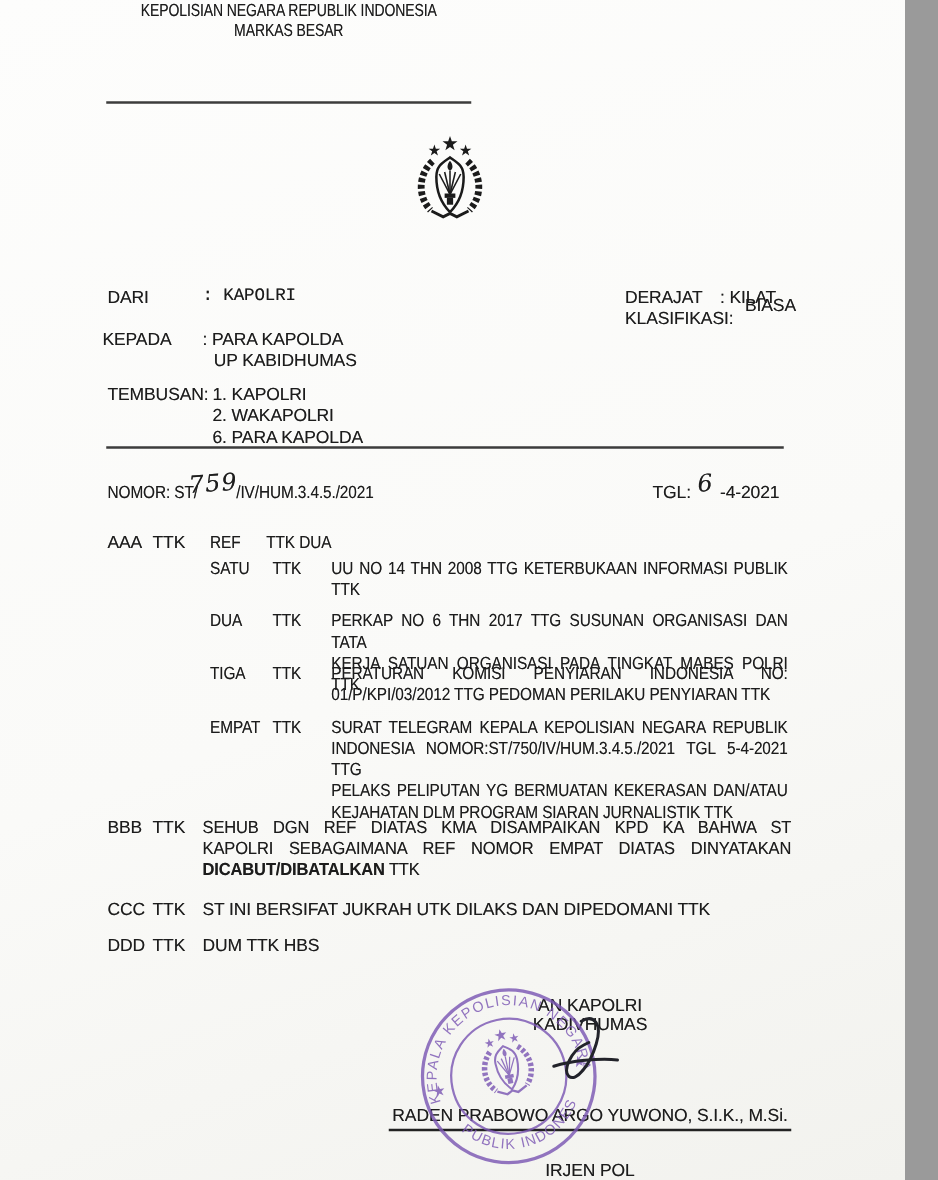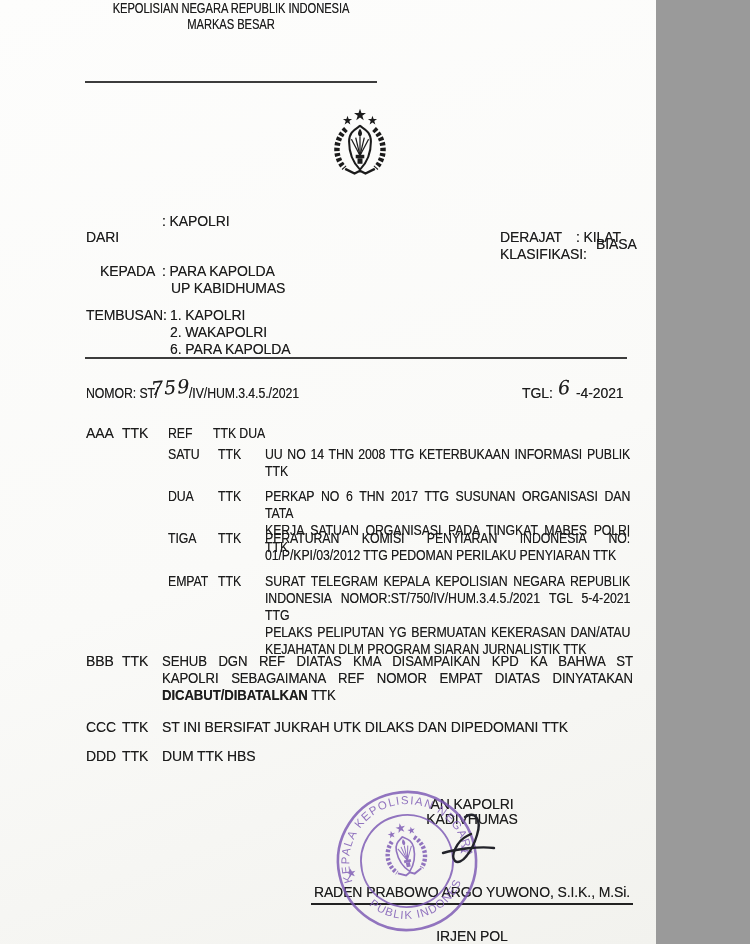--- a/index.html
+++ b/index.html
@@ -1,17 +1,17 @@
 <!DOCTYPE html>
 <html><head>
 <meta charset="utf-8">
 <style>
   html,body { margin:0; padding:0; background:#9a9a9a; }
   .page {
-    position:relative; width:656px; height:944px; overflow:hidden;
+    position:relative; width:724px; height:944px; overflow:hidden;
     background:linear-gradient(160deg,#fdfdfc 0%,#fafaf8 55%,#f2f2ee 100%);
     font-family:"Liberation Sans","DejaVu Sans",sans-serif;
     color:#1c1c1c;
     text-shadow:0 0 0.5px rgba(25,25,25,0.55);
   }
   .abs { position:absolute; white-space:nowrap; }
   .t14 { font-size:14px; line-height:17px; letter-spacing:-0.1px; }
   .ctr { text-align:center; }
   .condc { transform:scaleX(0.80); transform-origin:50% 0; }
   .cond88 { transform:scaleX(0.88); transform-origin:0 0; }
@@ -62,26 +62,26 @@
         <rect x="44.5" y="60" width="11" height="4.5" stroke="none"></rect>
         <rect x="46.8" y="64.5" width="6.4" height="7" stroke="none"></rect>
         <path d="M31,78 L43,84 L50,80.5 L57,84 L69,78" fill="none" stroke-width="3"></path>
       </g>
     </defs>
     <use href="#emb" color="#1b1b1b"></use>
   </svg>
 
 
   <span class="abs t14" style="left:86px;top:229px;">DARI</span>
-  <span class="abs t14" style="left:162px;top:213px;">: KAPOLRI</span>
+  <span class="abs t14" style="left:162px;top:229px;font-family:Liberation Mono, monospace;">: KAPOLRI</span>
   <span class="abs t14" style="left:500px;top:229px;">DERAJAT</span>
   <span class="abs t14" style="left:576px;top:229px;">: KILAT</span>
   <span class="abs t14" style="left:500px;top:246px;">KLASIFIKASI:</span>
   <span class="abs t14" style="left:596px;top:236px;">BIASA</span>
-  <span class="abs t14" style="left:100px;top:263px;">KEPADA</span>
+  <span class="abs t14" style="left:82px;top:263px;">KEPADA</span>
   <span class="abs t14" style="left:162px;top:263px;">: PARA KAPOLDA</span>
   <span class="abs t14" style="left:171px;top:280px;">UP KABIDHUMAS</span>
 
   <span class="abs t14" style="left:86px;top:307px;">TEMBUSAN:</span>
   <span class="abs t14" style="left:170px;top:307px;">1. KAPOLRI</span>
   <span class="abs t14" style="left:170px;top:324px;">2. WAKAPOLRI</span>
   <span class="abs t14" style="left:170px;top:341px;">6. PARA KAPOLDA</span>
   <div class="rule" style="left:85px;top:357px;width:542px;"></div>
 
   <span class="abs t14 cond88" style="left:86px;top:385px;">NOMOR: ST/</span>

